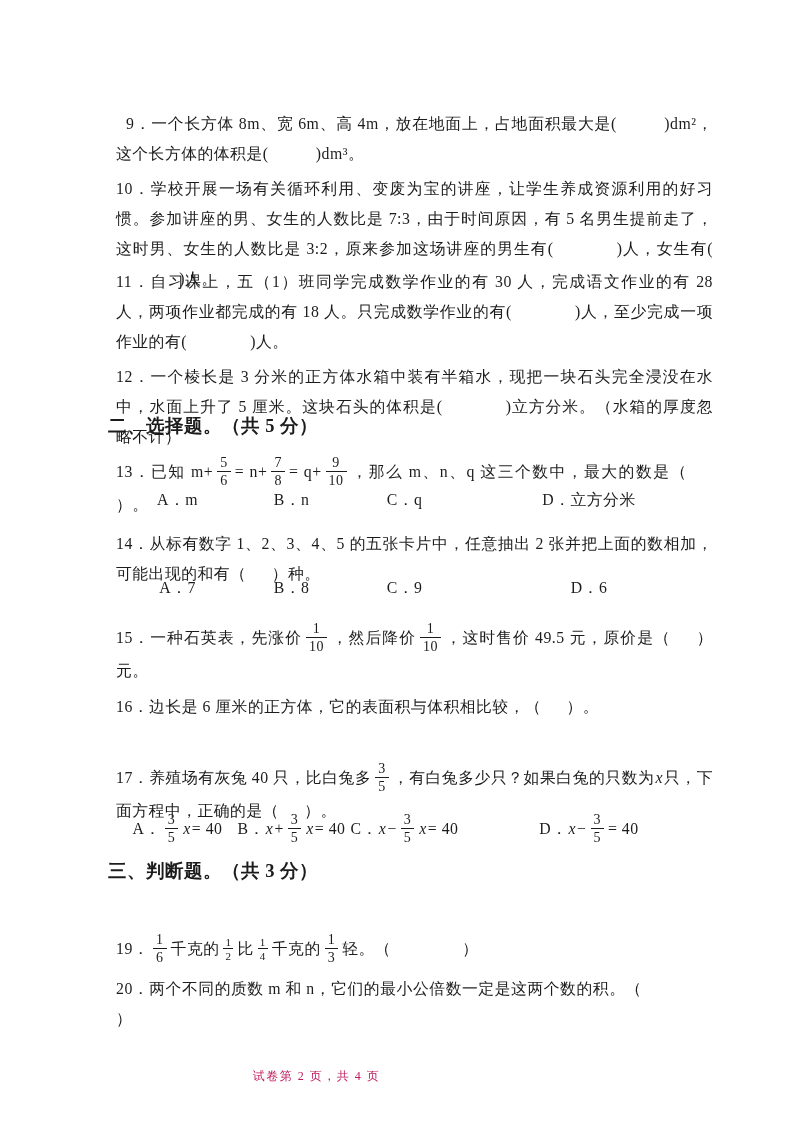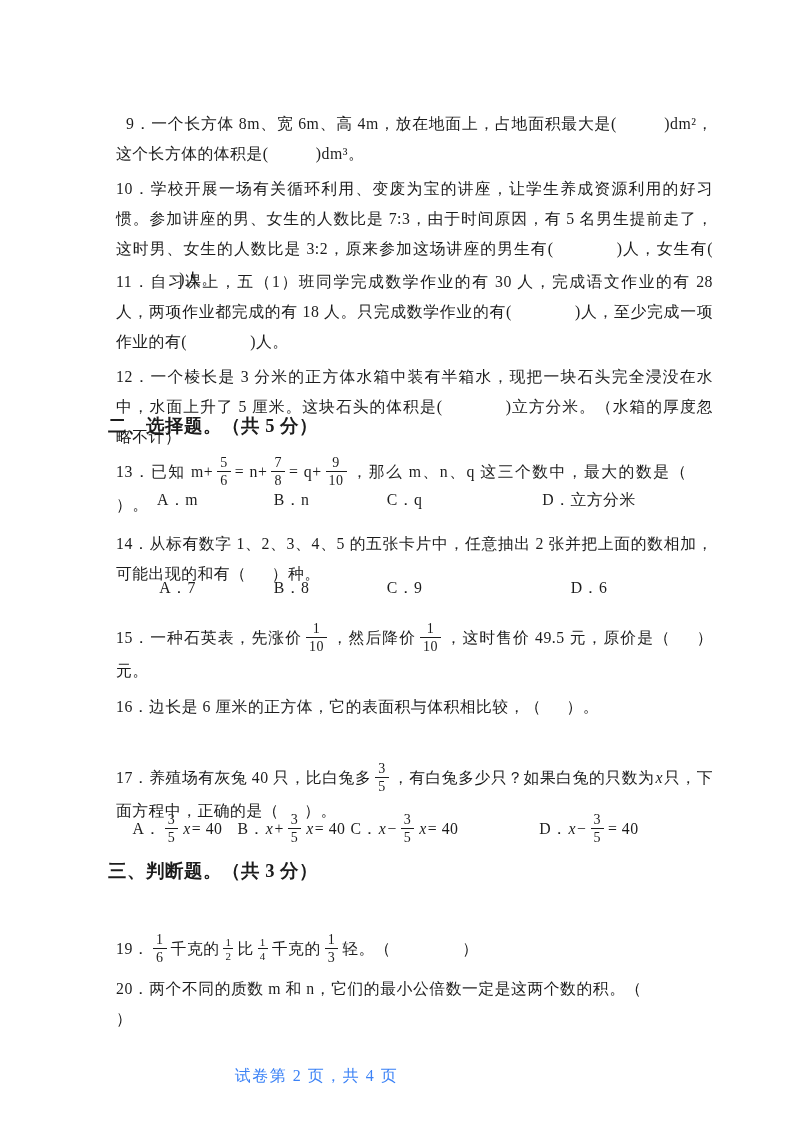--- a/index.html
+++ b/index.html
@@ -32,21 +32,21 @@
     vertical-align:middle;margin:0 4px;position:relative;top:-2px;
   }
   .frac .fn{font-size:14px;line-height:15px;padding:0 3px 1px;}
   .frac .fd{font-size:14px;line-height:15px;padding:1px 3px 0;border-top:1px solid #1c1c1c;}
   .frac.sm .fn,.frac.sm .fd{font-size:11px;line-height:12px;padding:0 2px;}
   .frac.sm .fd{border-top:1px solid #1c1c1c;padding-top:1px;}
   .mvar{font-style:italic;font-family:"Liberation Serif",serif;padding:0 1px;}
   .gap{display:inline-block;height:1px;}
   .footer{
     position:absolute;top:1066px;left:0;width:633px;text-align:center;
-    font-size:16px;line-height:20px;color:#3b82f6;letter-spacing:1.5px;
+    font-size:12px;line-height:20px;color:#be185d;letter-spacing:1.5px;
   }
 </style>
 </head>
 <body>
 
 <div class="page">
 
   <p class="blk indent1" style="top:93px">9．一个长方体 8m、宽 6m、高 4m，放在地面上，占地面积最大是(<span class="gap" style="width: 3em;"></span>)dm²，这个长方体的体积是(<span class="gap" style="width: 3em;"></span>)dm³。</p>
   <p class="blk" style="top:158px">10．学校开展一场有关循环利用、变废为宝的讲座，让学生养成资源利用的好习惯。参加讲座的男、女生的人数比是 7:3，由于时间原因，有 5 名男生提前走了，这时男、女生的人数比是 3:2，原来参加这场讲座的男生有(<span class="gap" style="width: 4em;"></span>)人，女生有(<span class="gap" style="width: 4em;"></span>)人。</p>
   <p class="blk" style="top:251px">11．自习课上，五（1）班同学完成数学作业的有 30 人，完成语文作业的有 28 人，两项作业都完成的有 18 人。只完成数学作业的有(<span class="gap" style="width: 4em;"></span>)人，至少完成一项作业的有(<span class="gap" style="width: 4em;"></span>)人。</p>

